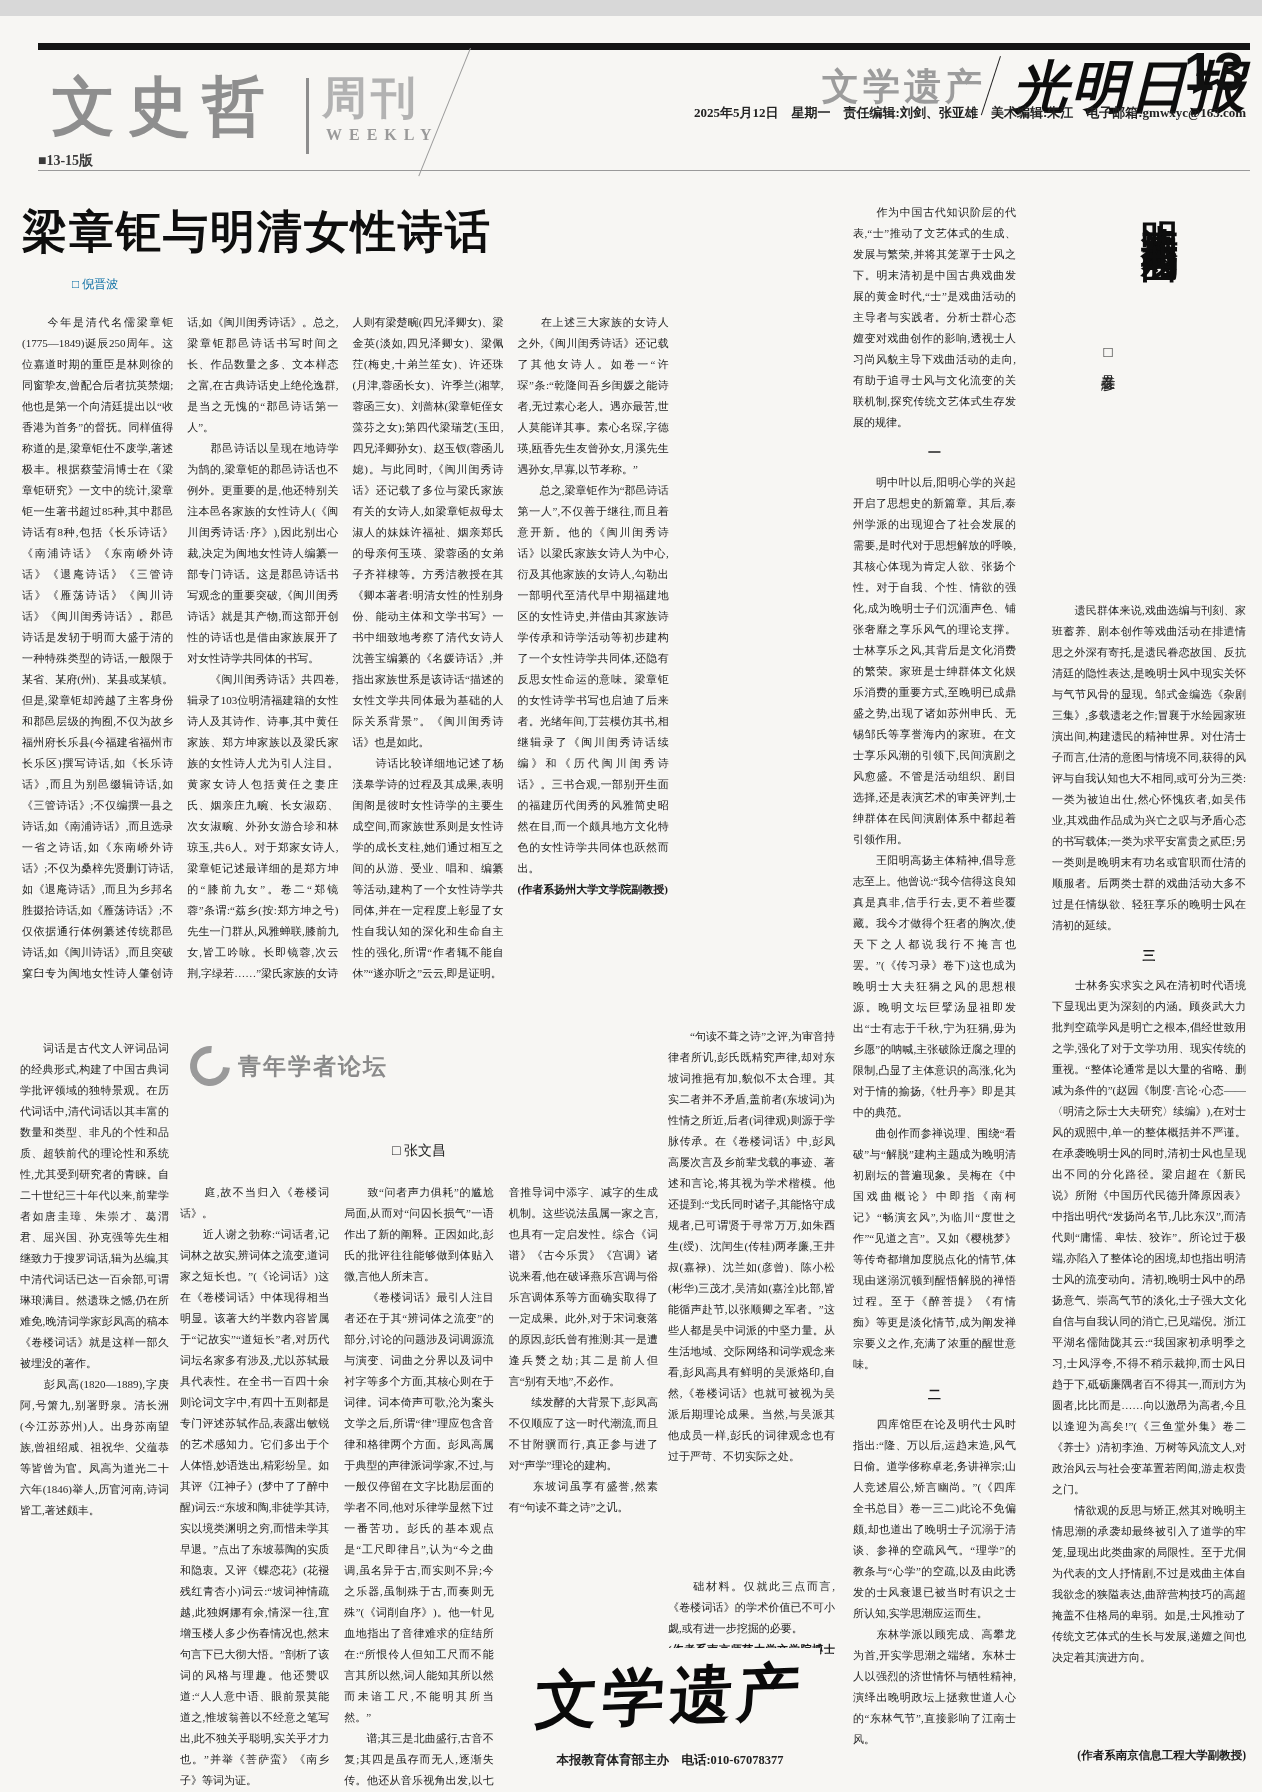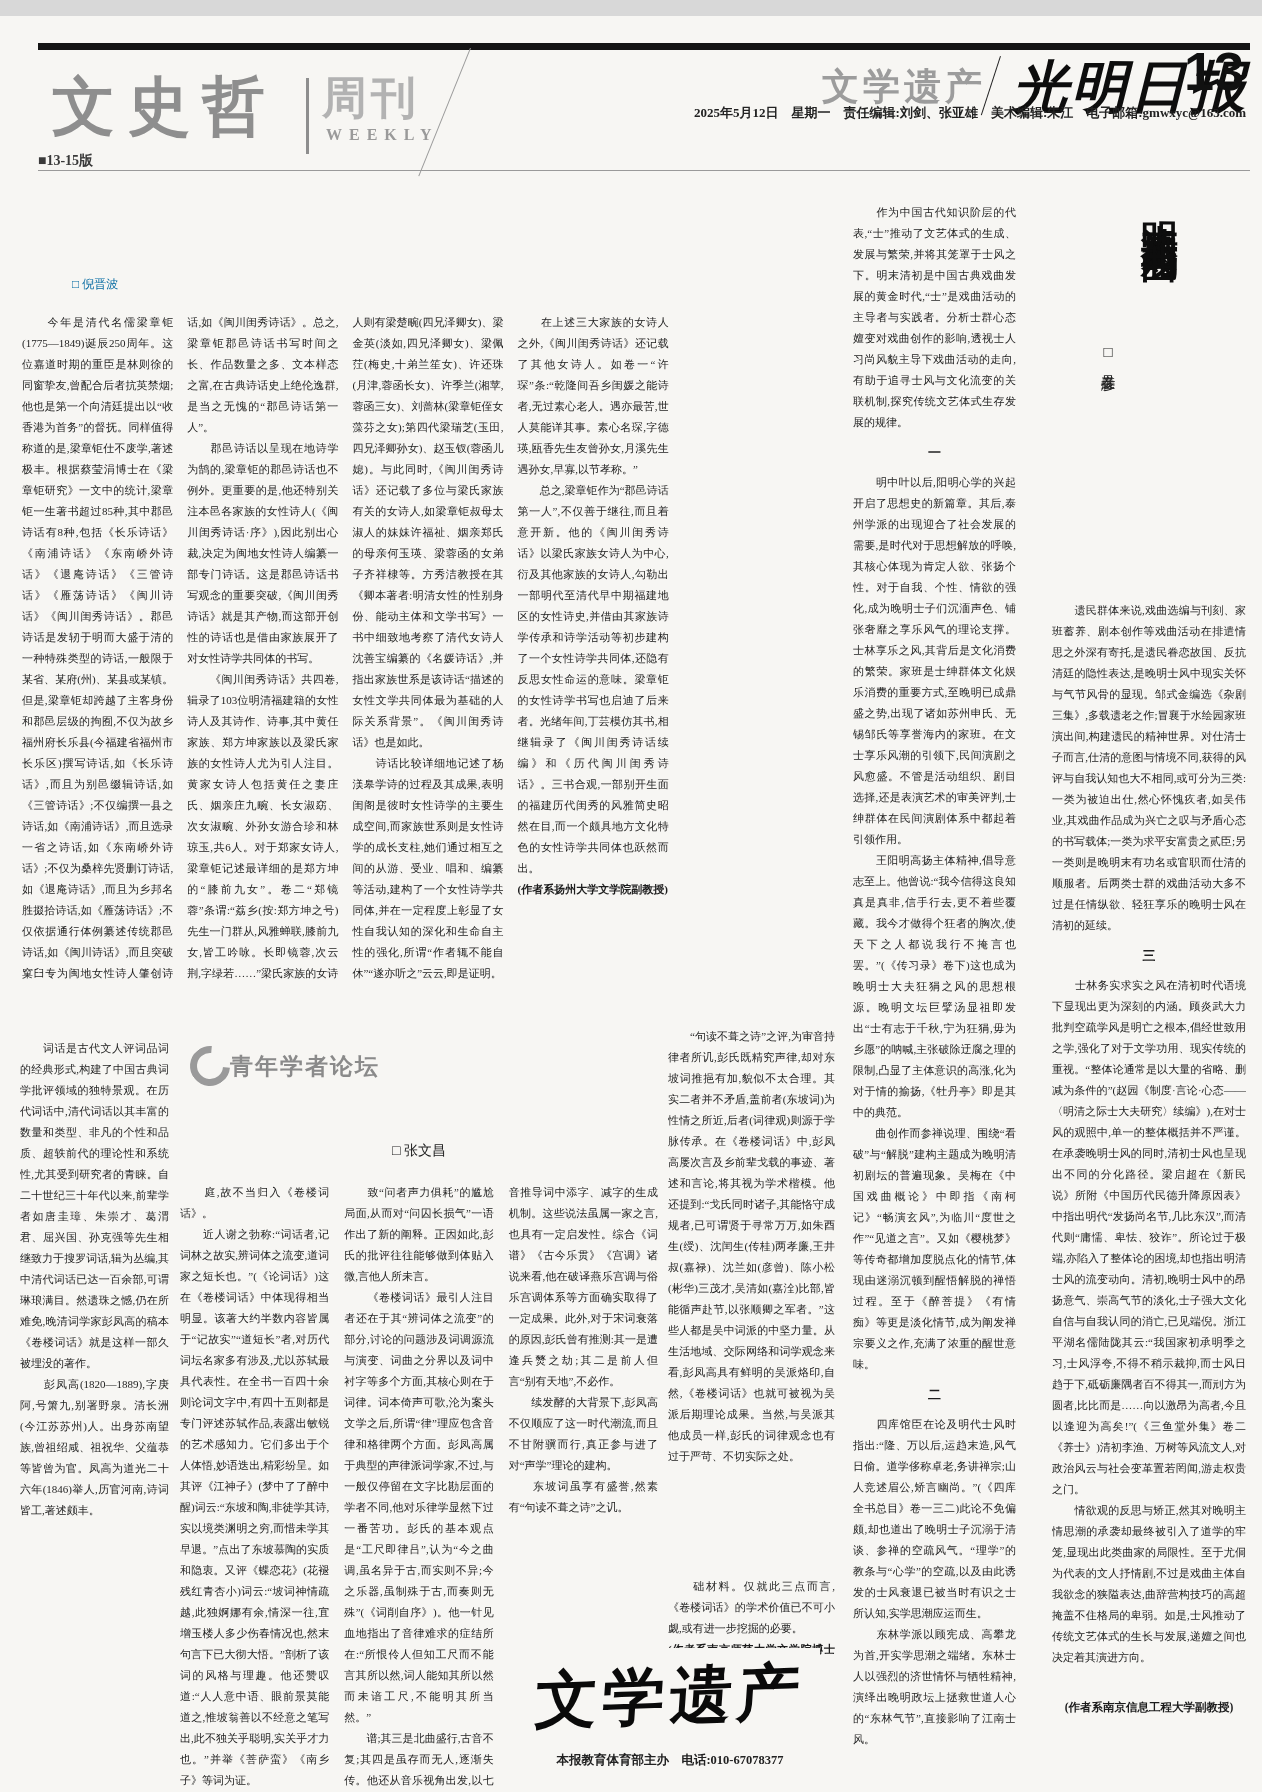--- a/index.html
+++ b/index.html
@@ -21,27 +21,27 @@
   .headline{left:22px;top:186px;font-size:45px;font-weight:bold;color:#0e0e0e;letter-spacing:2px;}
   .byline{font-size:12px;color:#0369a1;padding-left:46px;}
   .flow{white-space:pre-line;text-align:justify;}
   .bodytext{font-size:11px;line-height:21px;color:#1d1d1d;}
   .cols{column-fill:auto;overflow:hidden;}
   .main-cols{left:22px;top:296px;width:812px;height:692px;column-count:5;column-gap:14px;}
   .note{font-weight:bold;}
   .r-col{overflow:hidden;}
   .r-col1{left:853px;top:186px;width:163px;height:1560px;}
   .r-col2{left:1052px;top:584px;width:194px;height:1140px;}
-  .r-note{left:1052px;top:1684px;width:194px;text-align:center;font-weight:bold;font-size:11.5px;}
+  .r-note{left:1052px;top:1732px;width:194px;text-align:right;font-weight:bold;font-size:11.5px;}
   .sec-marker{text-align:center;font-weight:bold;font-size:13px;margin:9px 0;}
   .vert{writing-mode:vertical-rl;}
   .r-title{left:1134px;top:176px;height:408px;font-size:37px;font-weight:bold;color:#0d0d0d;letter-spacing:3px;}
   .r-byline{left:1098px;top:328px;height:140px;font-size:15px;color:#222;}
   .f-col1{left:20px;top:1022px;width:149px;height:762px;}
-  .f-kicker{left:190px;top:1030px;display:flex;align-items:center;}
+  .f-kicker{left:190px;top:1030px;display:flex;align-items:center;gap:8px;}
   .f-logo{width:26px;height:26px;border:7px solid #9a9a9a;border-radius:50%;border-right-color:transparent;transform:rotate(-40deg);}
   .f-kicker-label{font-size:23px;font-weight:bold;color:#8a8a8a;letter-spacing:2px;}
   .f-title{left:194px;top:1060px;font-size:38px;font-weight:bold;color:#0e0e0e;}
   .f-byline{left:194px;top:1126px;width:450px;text-align:center;font-size:14px;}
   .f-body{left:180px;top:1166px;width:478px;height:620px;column-count:3;column-gap:15px;}
   .f-col5{left:668px;top:1010px;width:167px;height:576px;}
   .f-col5-end{left:668px;top:1560px;width:167px;}
   .call-box{left:520px;top:1632px;width:300px;height:146px;background:#f7f6f3;z-index:6;text-align:center;}
   .call-text{font-size:62px;font-weight:bold;letter-spacing:5px;color:#0a0a0a;transform:skewX(-6deg) rotate(-2deg);margin-top:6px;}
   .call-footer{font-size:12.5px;font-weight:bold;color:#222;margin-top:14px;}
@@ -58,20 +58,21 @@
   <div class="abs logo-en">WEEKLY</div>
   <div class="abs pages-note">■13-15版</div>
   <div class="abs hrule"></div>
   <div class="abs diag" style="left:470px;top:32px;height:138px;transform:rotate(22deg);"></div>
   <div class="abs section-label">文学遗产</div>
   <div class="abs diag" style="left:1000px;top:40px;height:62px;background:#222;transform:rotate(18deg);"></div>
   <div class="abs paper-name">光明日报</div>
   <div class="abs page-num">13</div>
   <div class="abs dateline">2025年5月12日　星期一　责任编辑:刘剑、张亚雄　美术编辑:朱江　电子邮箱:gmwxyc@163.com</div>
 
+  <div class="abs headline">梁章钜与明清女性诗话</div>
   <div class="abs byline" style="left:26px;top:260px;">□ 倪晋波</div>
   <div class="abs cols main-cols bodytext">
     <div class="flow">　　今年是清代名儒梁章钜(1775—1849)诞辰250周年。这位嘉道时期的重臣是林则徐的同窗挚友,曾配合后者抗英禁烟;他也是第一个向清廷提出以“收香港为首务”的督抚。同样值得称道的是,梁章钜仕不废学,著述极丰。根据蔡莹涓博士在《梁章钜研究》一文中的统计,梁章钜一生著书超过85种,其中郡邑诗话有8种,包括《长乐诗话》《南浦诗话》《东南峤外诗话》《退庵诗话》《三管诗话》《雁荡诗话》《闽川诗话》《闽川闺秀诗话》。郡邑诗话是发轫于明而大盛于清的一种特殊类型的诗话,一般限于某省、某府(州)、某县或某镇。但是,梁章钜却跨越了主客身份和郡邑层级的拘囿,不仅为故乡福州府长乐县(今福建省福州市长乐区)撰写诗话,如《长乐诗话》,而且为别邑缀辑诗话,如《三管诗话》;不仅编撰一县之诗话,如《南浦诗话》,而且选录一省之诗话,如《东南峤外诗话》;不仅为桑梓先贤删订诗话,如《退庵诗话》,而且为乡邦名胜掇拾诗话,如《雁荡诗话》;不仅依据通行体例纂述传统郡邑诗话,如《闽川诗话》,而且突破窠臼专为闽地女性诗人肇创诗话,如《闽川闺秀诗话》。总之,梁章钜郡邑诗话书写时间之长、作品数量之多、文本样态之富,在古典诗话史上绝伦逸群,是当之无愧的“郡邑诗话第一人”。
 　　郡邑诗话以呈现在地诗学为鹄的,梁章钜的郡邑诗话也不例外。更重要的是,他还特别关注本邑各家族的女性诗人(《闽川闺秀诗话·序》),因此别出心裁,决定为闽地女性诗人编纂一部专门诗话。这是郡邑诗话书写观念的重要突破,《闽川闺秀诗话》就是其产物,而这部开创性的诗话也是借由家族展开了对女性诗学共同体的书写。
 　　《闽川闺秀诗话》共四卷,辑录了103位明清福建籍的女性诗人及其诗作、诗事,其中黄任家族、郑方坤家族以及梁氏家族的女性诗人尤为引人注目。黄家女诗人包括黄任之妻庄氏、姻亲庄九畹、长女淑窈、次女淑畹、外孙女游合珍和林琼玉,共6人。对于郑家女诗人,梁章钜记述最详细的是郑方坤的“膝前九女”。卷二“郑镜蓉”条谓:“荔乡(按:郑方坤之号)先生一门群从,风雅蝉联,膝前九女,皆工吟咏。长即镜蓉,次云荆,字绿若……”梁氏家族的女诗人则有梁楚畹(四兄泽卿女)、梁金英(淡如,四兄泽卿女)、梁佩茳(梅史,十弟兰笙女)、许还珠(月津,蓉函长女)、许季兰(湘苹,蓉函三女)、刘蔷林(梁章钜侄女藻芬之女);第四代梁瑞芝(玉田,四兄泽卿孙女)、赵玉钗(蓉函儿媳)。与此同时,《闽川闺秀诗话》还记载了多位与梁氏家族有关的女诗人,如梁章钜叔母太淑人的妹妹许福祉、姻亲郑氏的母亲何玉瑛、梁蓉函的女弟子齐祥棣等。方秀洁教授在其《卿本著者:明清女性的性别身份、能动主体和文学书写》一书中细致地考察了清代女诗人沈善宝编纂的《名媛诗话》,并指出家族世系是该诗话“描述的女性文学共同体最为基础的人际关系背景”。《闽川闺秀诗话》也是如此。
 　　诗话比较详细地记述了杨渼皋学诗的过程及其成果,表明闺阁是彼时女性诗学的主要生成空间,而家族世系则是女性诗学的成长支柱,她们通过相互之间的从游、受业、唱和、编纂等活动,建构了一个女性诗学共同体,并在一定程度上彰显了女性自我认知的深化和生命自主性的强化,所谓“作者辄不能自休”“遂亦听之”云云,即是证明。
 　　在上述三大家族的女诗人之外,《闽川闺秀诗话》还记载了其他女诗人。如卷一“许琛”条:“乾隆间吾乡闺媛之能诗者,无过素心老人。遇亦最苦,世人莫能详其事。素心名琛,字德瑛,瓯香先生友曾孙女,月溪先生遇孙女,早寡,以节孝称。”
 　　总之,梁章钜作为“郡邑诗话第一人”,不仅善于继往,而且着意开新。他的《闽川闺秀诗话》以梁氏家族女诗人为中心,衍及其他家族的女诗人,勾勒出一部明代至清代早中期福建地区的女性诗史,并借由其家族诗学传承和诗学活动等初步建构了一个女性诗学共同体,还隐有反思女性命运的意味。梁章钜的女性诗学书写也启迪了后来者。光绪年间,丁芸模仿其书,相继辑录了《闽川闺秀诗话续编》和《历代闽川闺秀诗话》。三书合观,一部别开生面的福建历代闺秀的风雅简史昭然在目,而一个颇具地方文化特色的女性诗学共同体也跃然而出。</div>
     <div class="flow note">(作者系扬州大学文学院副教授)</div>
   </div>

